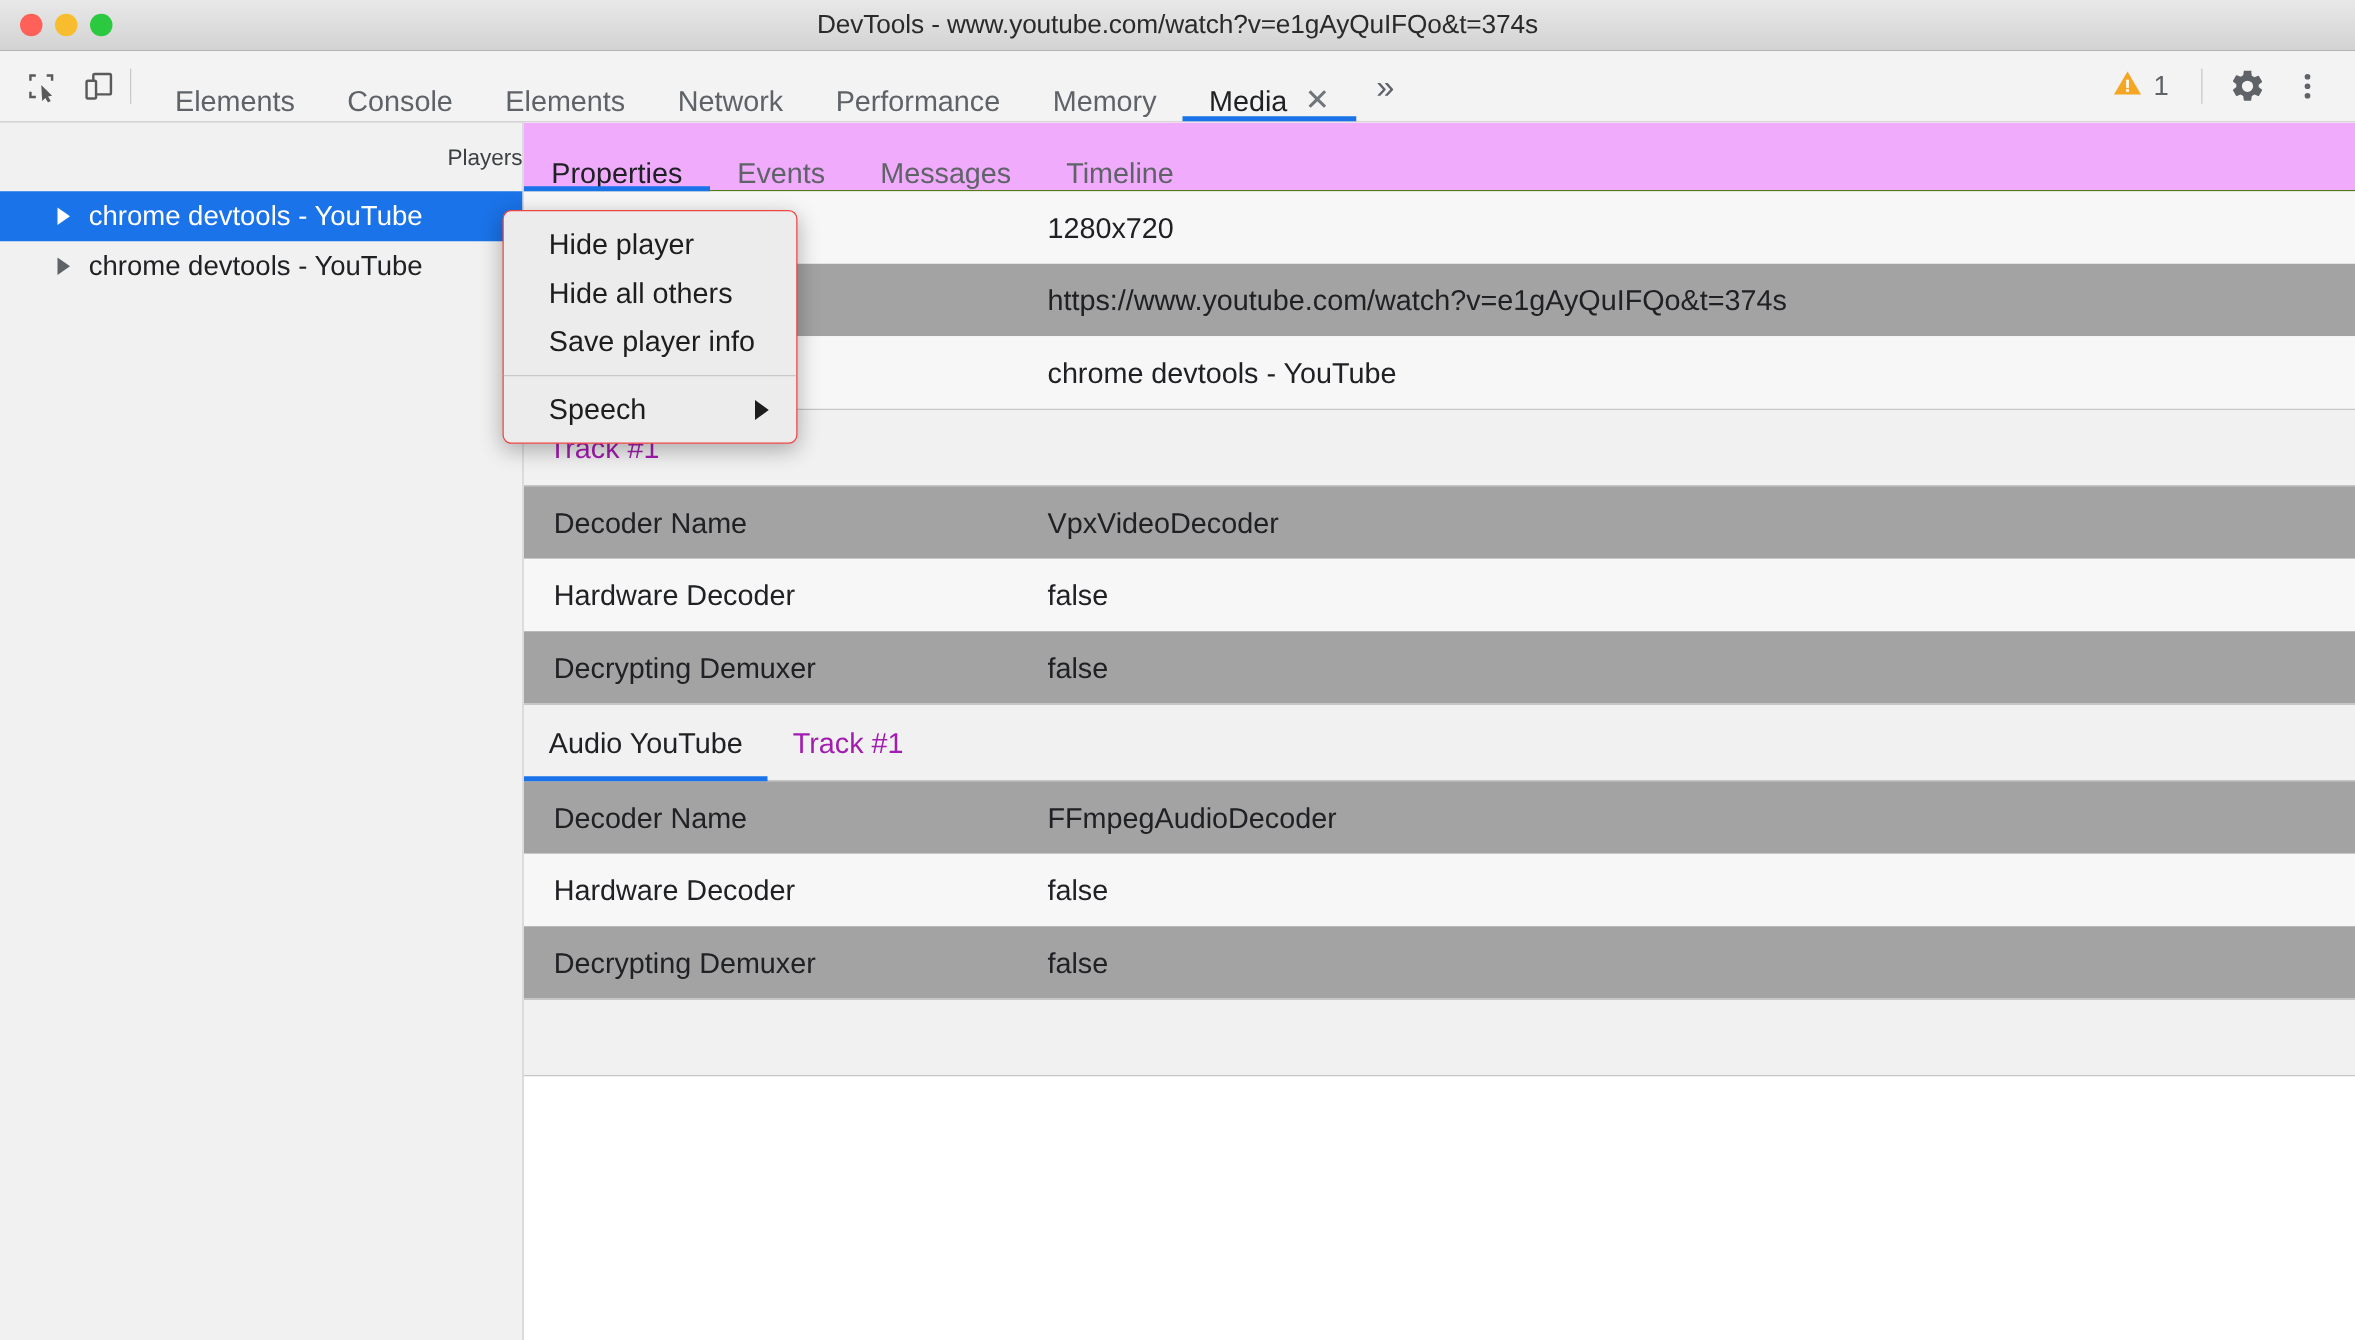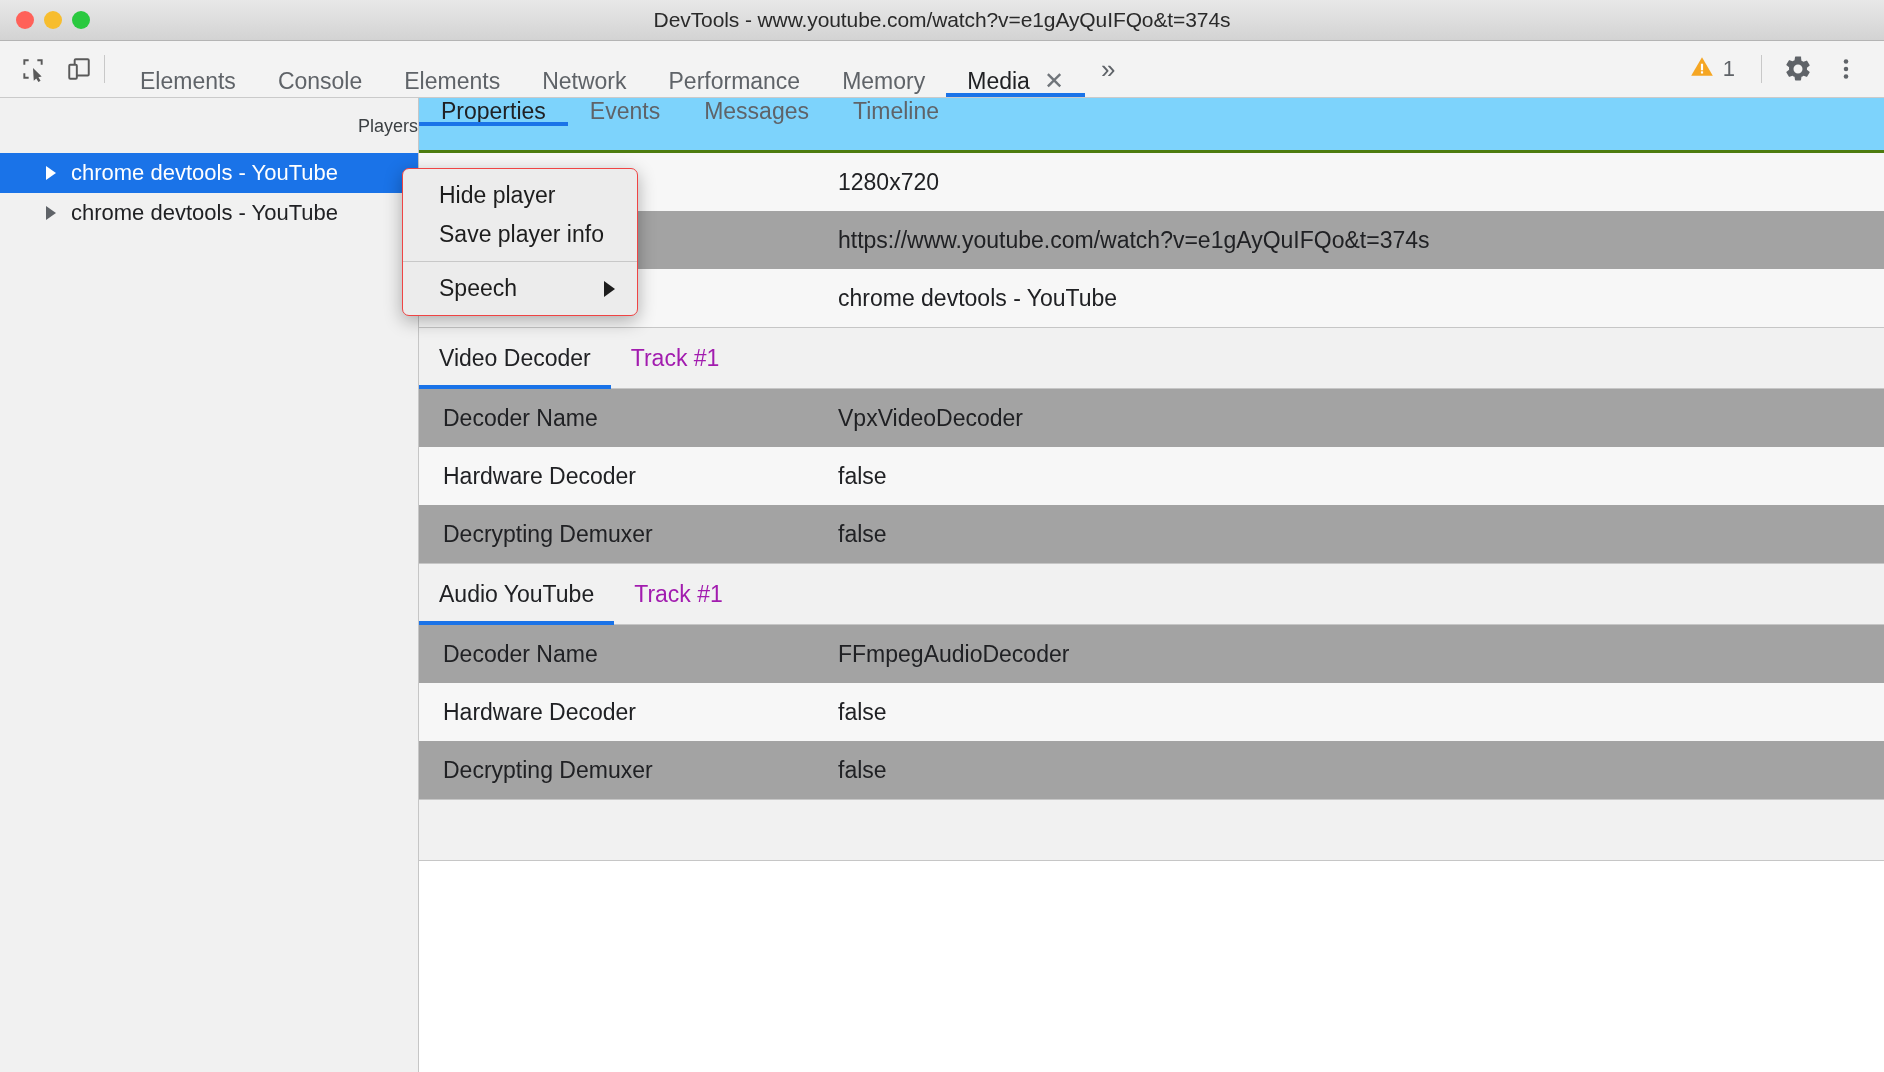--- a/index.html
+++ b/index.html
@@ -184,24 +184,24 @@
   .content {
     flex: 1;
     background: #ffffff;
     display: flex;
     flex-direction: column;
     overflow: hidden;
     position: relative;
   }
   .sub-tabs {
     height: 55px;
-    background: #7dd3fc;
-    display: flex;
-    align-items: flex-start;
-    border-bottom: 3px solid #4d7c0f;
+    background: #f0abfc;
+    display: flex;
+    align-items: flex-end;
+    border-bottom: 1px solid #4d7c0f;
     box-sizing: border-box;
     flex: none;
   }
   .sub-tab {
     display: flex;
     align-items: center;
     padding: 0 22px;
     font-size: 23px;
     color: #5f6368;
     position: relative;
@@ -425,23 +425,20 @@
       <div class="prop-row odd">
         <span class="prop-name">Frame URL</span>
         <span class="prop-value">https://www.youtube.com/watch?v=e1gAyQuIFQo&amp;t=374s</span>
       </div>
       <div class="prop-row even">
         <span class="prop-name">Frame Title</span>
         <span class="prop-value">chrome devtools - YouTube</span>
       </div>
 
       <div class="section-head">
-        <div class="sec-tab selected">
-            <span>Video Decoder</span>
-          </div>
         <div class="sec-tab">
             <span>Track #1</span>
           </div>
       </div>
       <div class="prop-row odd">
         <span class="prop-name">Decoder Name</span>
         <span class="prop-value">VpxVideoDecoder</span>
       </div>
       <div class="prop-row even">
         <span class="prop-name">Hardware Decoder</span>
@@ -477,20 +474,23 @@
 
     </div>
   </div>
 </div>
 
 <div class="ctx-menu" style="left:402px; top:168px; width:236px;">
   <div class="ctx-item">
     <span>Hide player</span>
   </div>
   <div class="ctx-item">
+    <span>Hide all others</span>
+  </div>
+  <div class="ctx-item">
     <span>Save player info</span>
   </div>
   <div class="ctx-sep"></div>
   <div class="ctx-item">
     <span>Speech</span>
     <span class="ctx-arrow"></span>
   </div>
 </div>
 
 </body></html>

